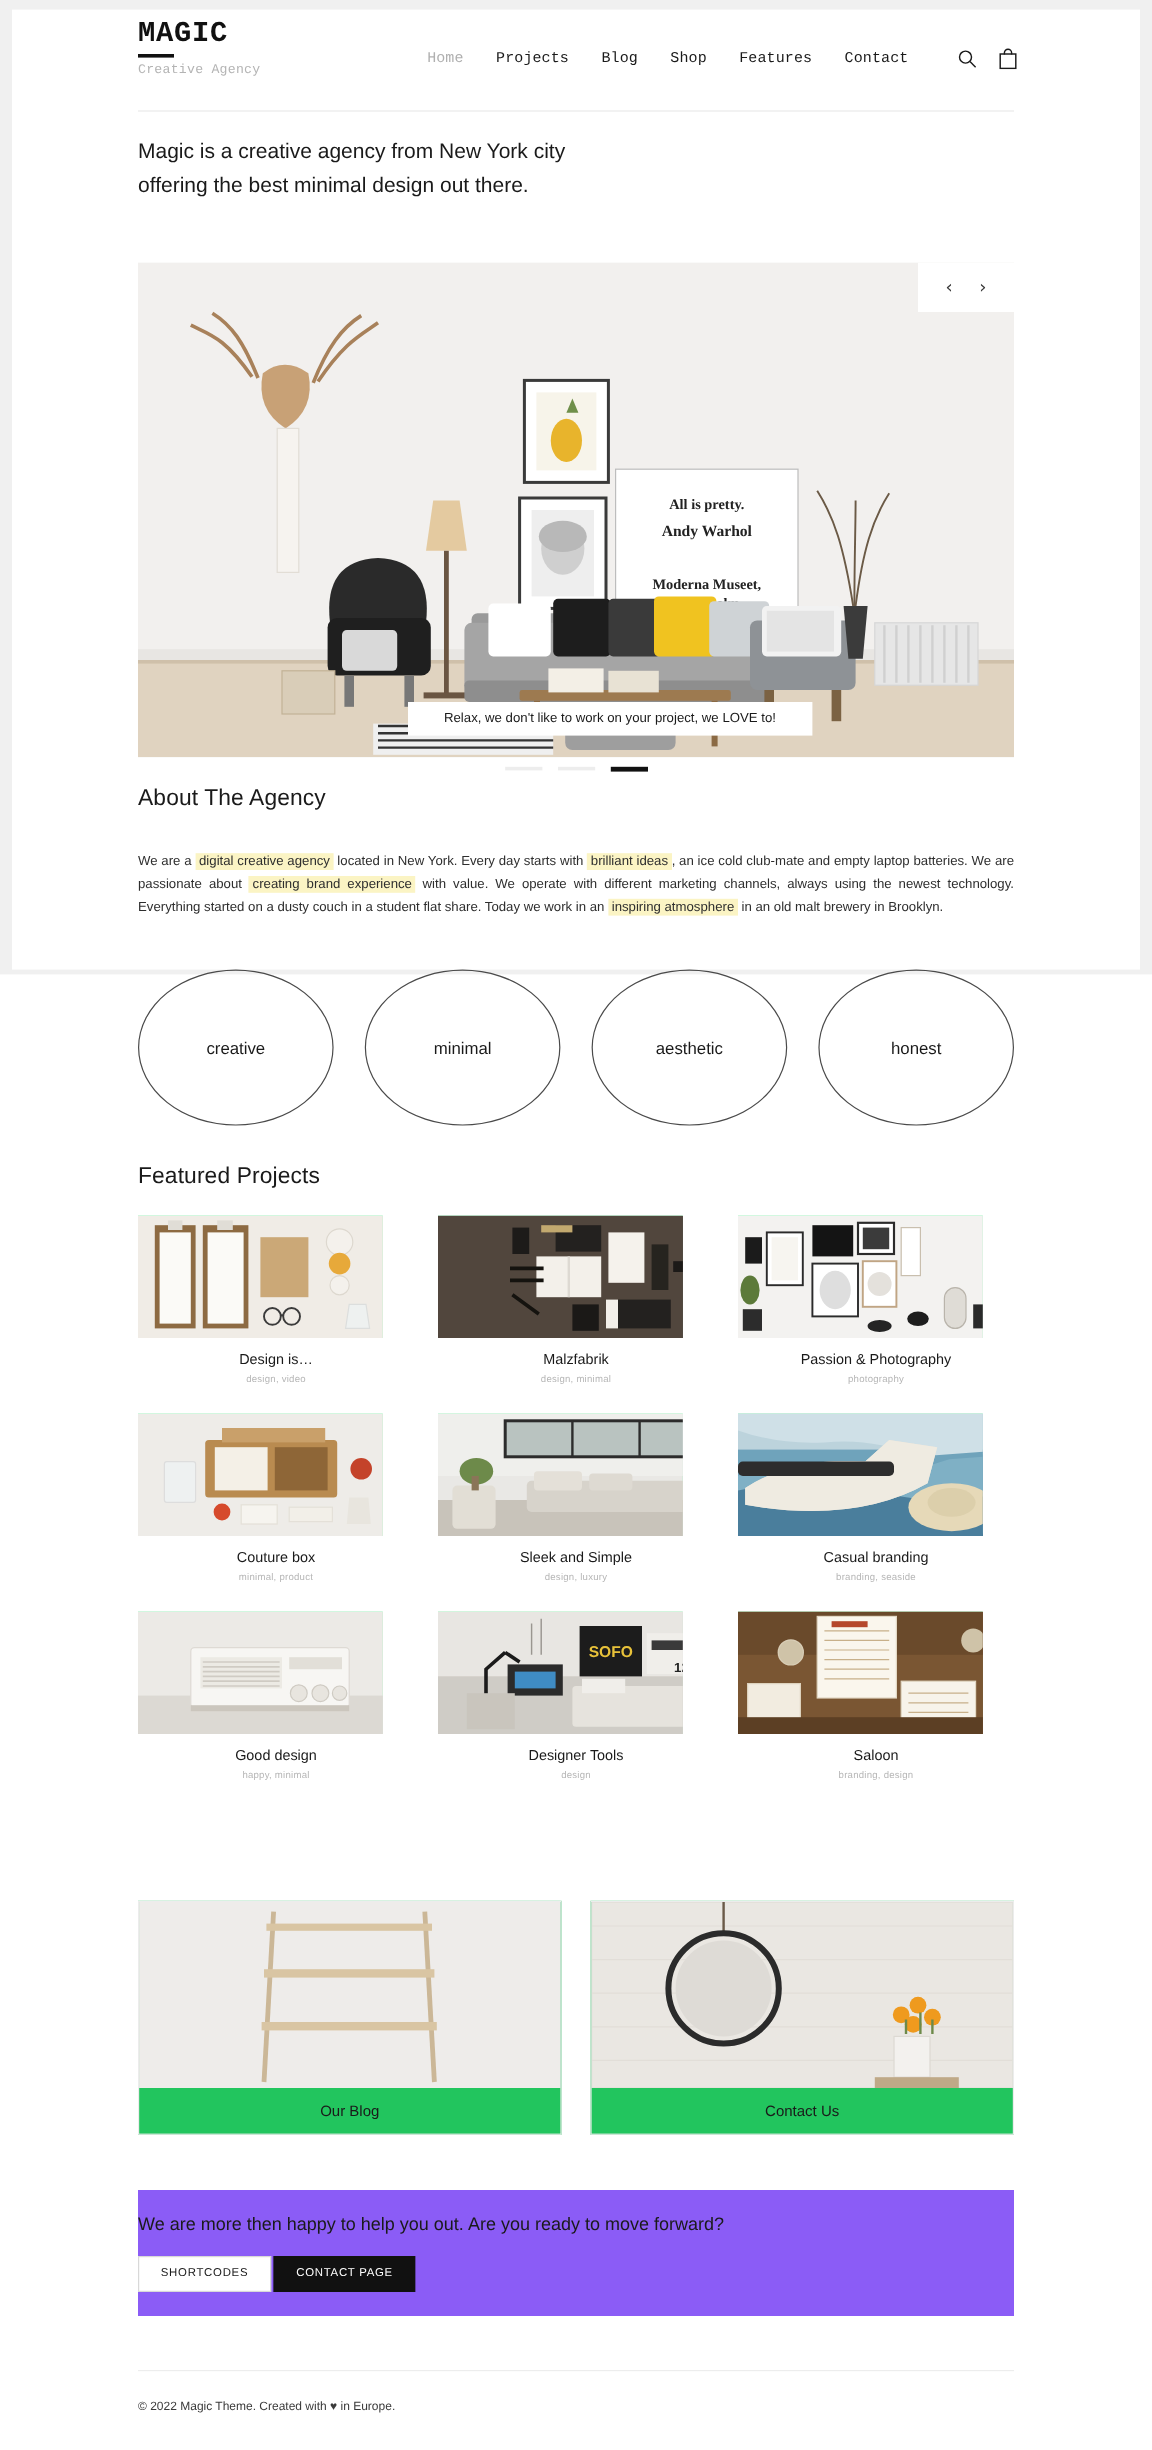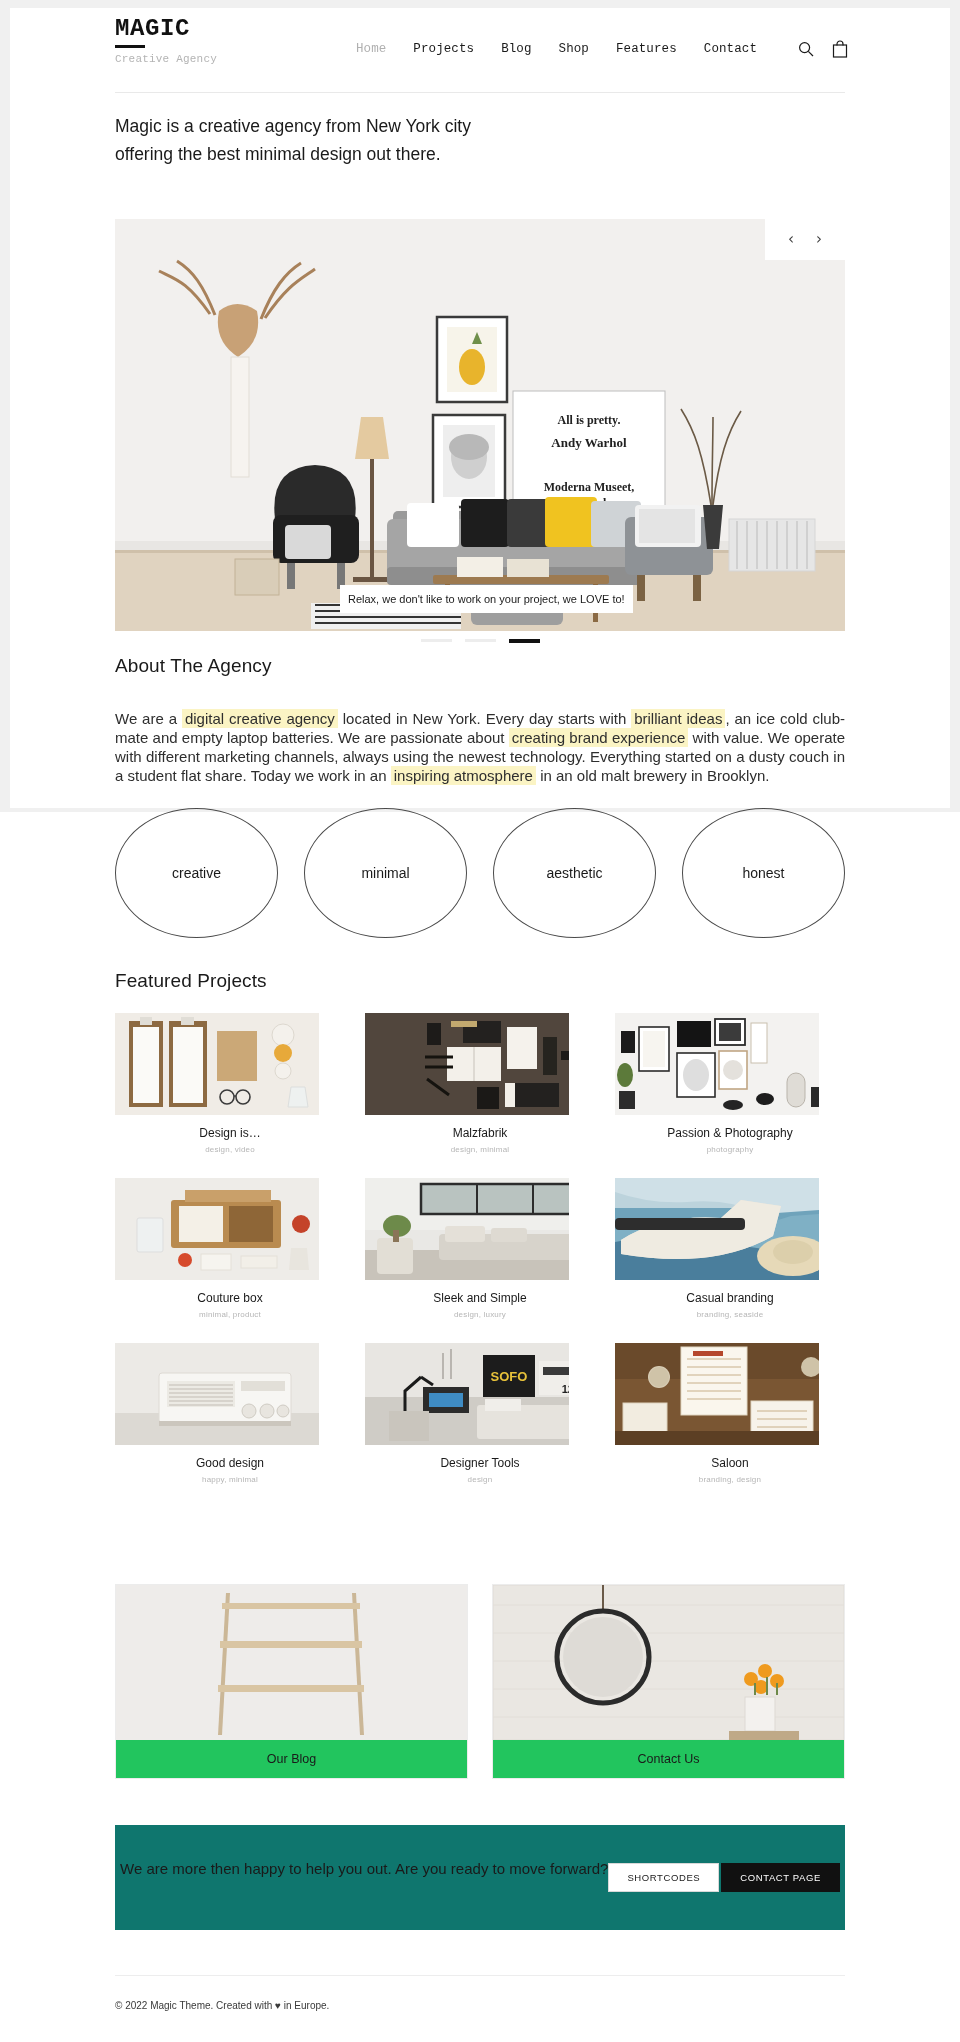--- a/index.html
+++ b/index.html
@@ -136,21 +136,21 @@
     font-size: 15px;
     color: #3b3b3b;
     cursor: pointer;
     line-height: 1;
     font-family: "DejaVu Sans", sans-serif;
   }
   .slide-caption {
     position: absolute;
     left: 225px; bottom: 18px;
     background: #ffffff;
-    padding: 8px 8px;
+    padding: 8px 30px;
     font-size: 11px;
     color: #1a1a1a;
     z-index: 3;
     white-space: nowrap;
   }
   .slider-dots {
     position: absolute;
     left: 0; top: 420px;
     width: 730px;
     display: flex;
@@ -172,21 +172,21 @@
     letter-spacing: 0.1px;
   }
 
   .about-block {
     position: absolute;
     left: 115px; top: 655px;
     width: 730px;
   }
   .about-text {
     margin-top: 32px;
-    font-size: 15px;
+    font-size: 11px;
     line-height: 19px;
     color: #2e2e2e;
     text-align: justify;
   }
   mark {
     background: #fbf4c4;
     color: #2e2e2e;
     padding: 1px 3px;
   }
 
@@ -272,24 +272,23 @@
     justify-content: center;
     font-size: 12.5px;
     color: #1a1a1a;
   }
 
   
   .cta {
     position: absolute;
     left: 115px; top: 1825px;
     width: 730px; height: 105px;
-    background: #0f766e;
-    display: flex;
-    flex-direction: row;
-    align-items: center;
+    background: #8b5cf6;
+    display: flex;
+    flex-direction: column;
     justify-content: center;
   }
   .cta-text {
     font-size: 15px;
     color: #1a1a1a;
     margin-bottom: 18px;
   }
   .cta-buttons { display: flex; gap: 2px; }
   .btn {
     font-size: 9.5px;

